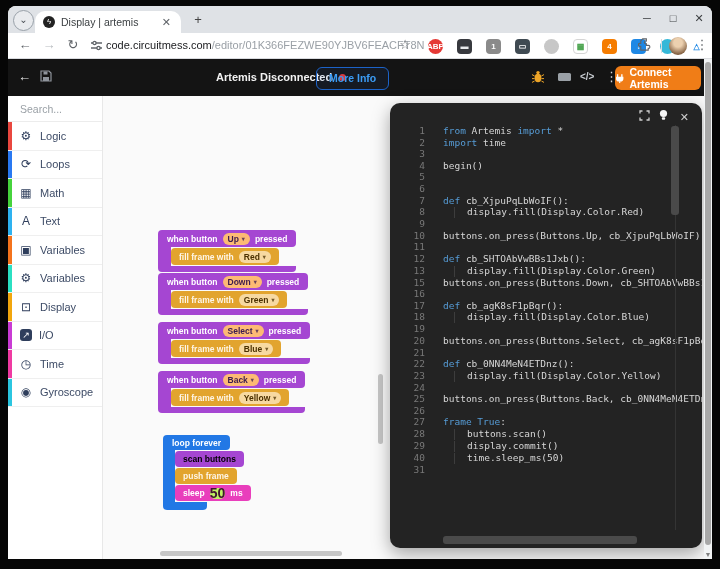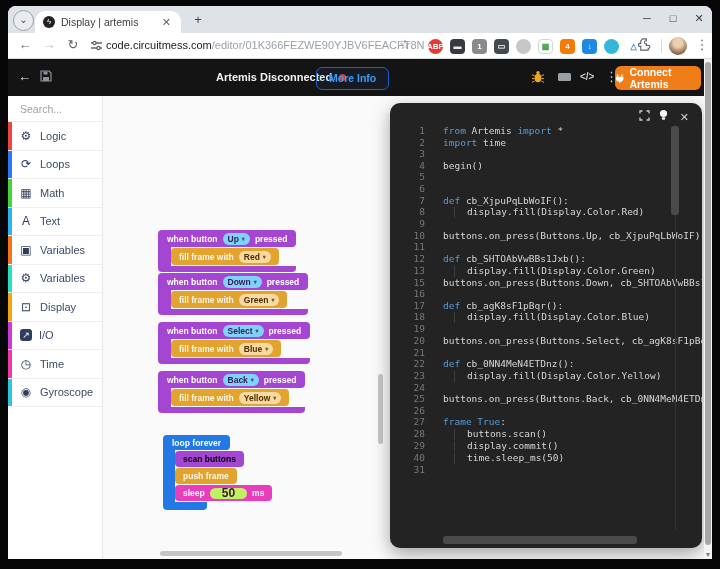--- a/index.html
+++ b/index.html
@@ -21,21 +21,21 @@
        line-height:15px;text-align:center;}
   .winctl{position:absolute;top:6px;font-size:11px;color:#3d4043;width:18px;text-align:center;}
   
   .toolbar{position:absolute;left:0;top:27px;width:704px;height:26px;background:#fff;
        border-bottom:1px solid #dadce0;box-sizing:border-box;}
   .tbi{position:absolute;top:3px;width:18px;height:18px;text-align:center;font-size:13px;
        line-height:18px;color:#5f6368;}
   .url{position:absolute;left:98px;top:6px;font-size:11px;white-space:nowrap;}
   .url .host{color:#202124;}
   .url .path{color:#9aa0a6;}
-  .extrow{position:absolute;left:420px;top:5px;display:flex;gap:7px;align-items:flex-end;height:16px;}
+  .extrow{position:absolute;left:420px;top:5px;display:flex;gap:14px;align-items:flex-end;height:16px;}
   .ext{width:15px;height:15px;border-radius:4px;font-size:8px;font-weight:700;color:#fff;
        display:flex;align-items:center;justify-content:center;box-sizing:border-box;}
   .ext.circle{border-radius:50%;}
   .divider{position:absolute;left:653px;top:6px;width:1px;height:14px;background:#dadce0;}
   .avatar{position:absolute;left:661px;top:4px;width:18px;height:18px;border-radius:50%;
        background:radial-gradient(circle at 50% 32%,#ecd0af 28%,#7d5a3c 78%);}
   
   .appbar{position:absolute;left:0;top:53px;width:697px;height:37px;background:#141414;}
   .ab-ic{position:absolute;top:10px;color:#e8e8e8;font-size:13px;}
   .status{position:absolute;left:208px;top:12px;font-size:11px;font-weight:700;color:#f2f2f2;
@@ -66,27 +66,27 @@
        color:#fff;font-size:8.5px;font-weight:700;width:max-content;}
   .row{display:flex;}
   .spine{width:13px;}
   .inner-blk{height:17px;border-radius:4px;display:flex;align-items:center;gap:5px;padding:0 8px;
        font-size:8.5px;font-weight:700;width:max-content;margin:1px 0;}
   .foot{height:6px;border-radius:0 0 4px 4px;}
   .pill{border-radius:8px;padding:0 5px;height:12px;display:flex;align-items:center;gap:3px;
        font-size:8.5px;font-weight:700;}
   .caret{font-size:6px;opacity:.75;}
   .purple{background:#a546d2;}
-  .purple-pill{background:#7dd3fc;color:#3b1b4e;}
+  .purple-pill{background:#fdba74;color:#3b1b4e;}
   .orange{background:#e2a42e;color:rgba(255,250,240,.95);}
   .orange-pill{background:#f7d9a1;color:#4a3000;}
   .blue{background:#2278e5;}
   .magenta{background:#e93ebc;color:#fff;}
-  .num-pill{background:#bef264;color:#40152f;border-radius:6px;padding:0 12px;height:11px;
-       display:flex;align-items:center;font-size:12px;}
+  .num-pill{background:#bef264;color:#40152f;border-radius:6px;padding:0 0;height:11px;
+       display:flex;align-items:center;font-size:14px;}
   .loop .hat{height:15px;font-size:8.5px;}
   .loop .inner-blk{height:16px;}
   .hscroll{position:absolute;left:57px;top:455px;width:182px;height:5px;background:#c6c6c6;border-radius:3px;}
   .vscroll{position:absolute;left:275px;top:278px;width:5px;height:70px;background:#c6c6c6;border-radius:3px;}
   
   .codepanel{position:absolute;left:382px;top:7px;width:312px;height:445px;background:#232323;
        border-radius:10px;box-shadow:0 6px 18px rgba(0,0,0,.35);overflow:hidden;}
   .cp-ic{position:absolute;top:8px;color:#cfcfcf;font-size:11px;}
   .code{position:absolute;left:0;top:22px;right:0;bottom:18px;overflow:hidden;
        font-family:"DejaVu Sans Mono",monospace;font-size:9.5px;line-height:11.6px;}

